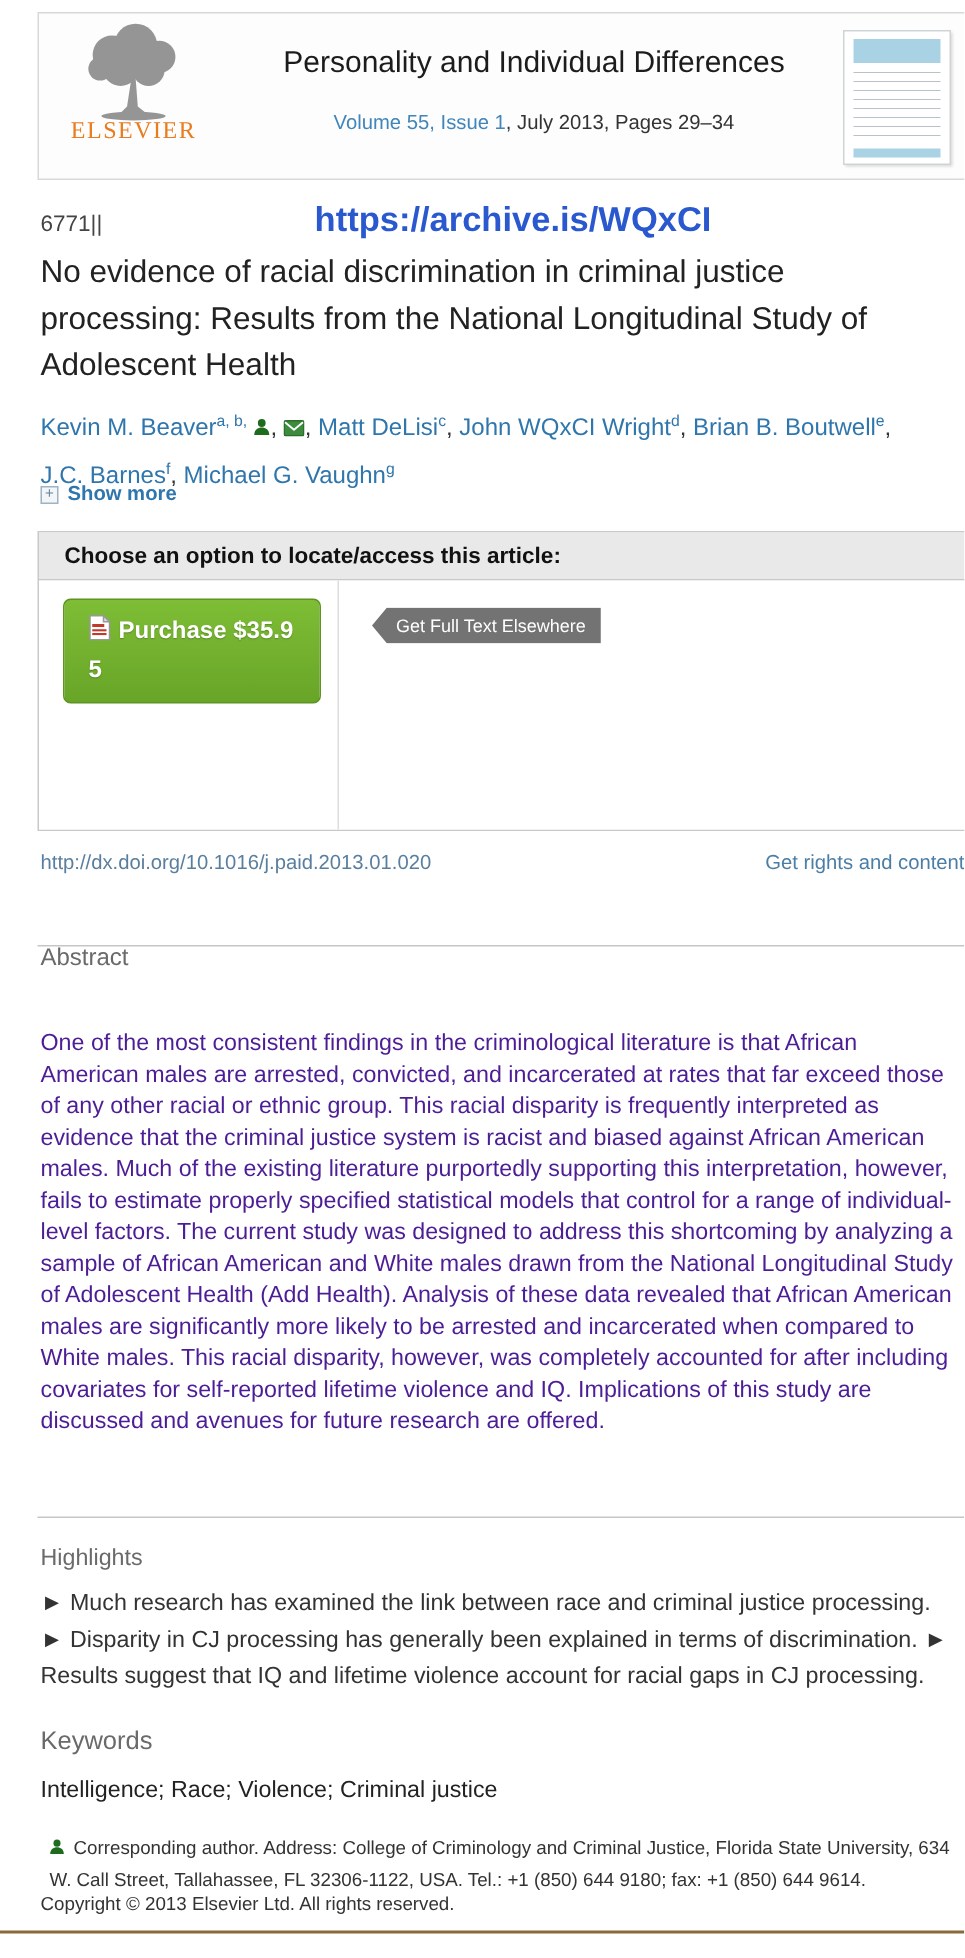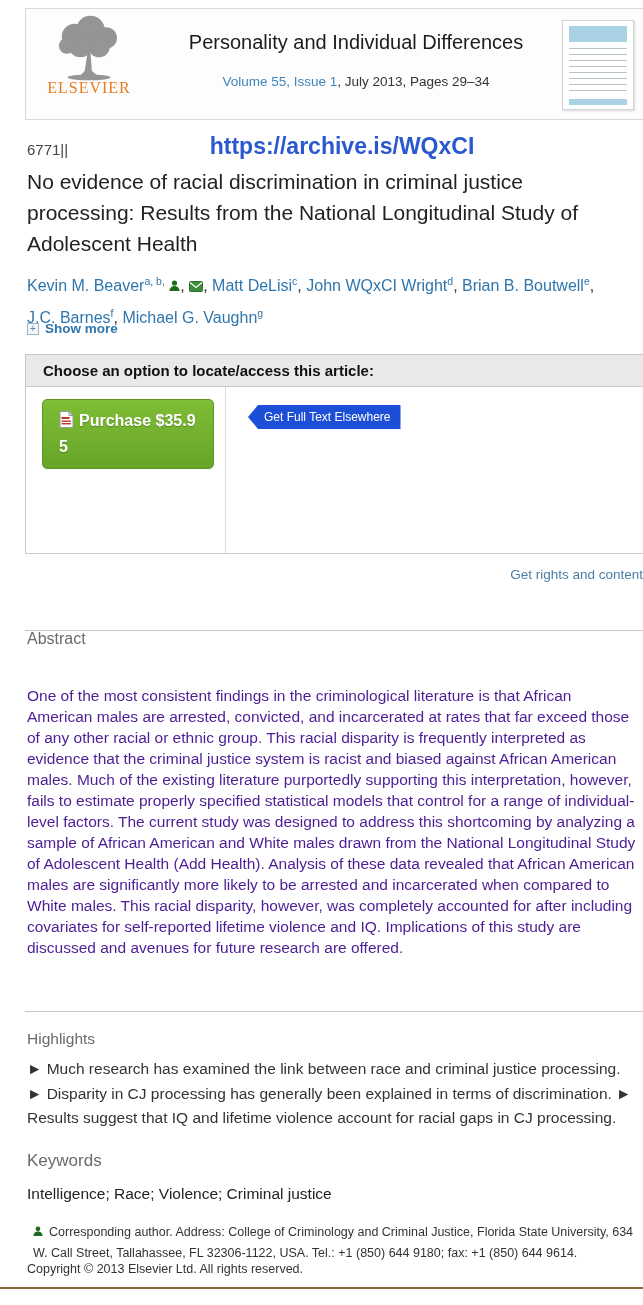--- a/index.html
+++ b/index.html
@@ -85,21 +85,21 @@
   .optcol2 { width:200px; padding:12px 0 0 16px; border-right:1px solid #ddd; }
   .btn-purchase {
     width:172px; padding:9px 16px; background:linear-gradient(#7ebd35,#68a528);
     border:1px solid #5d9422; border-radius:5px; color:#fff; font-size:16px;
     font-weight:bold; line-height:24px; word-break:break-all; cursor:pointer;
     text-shadow:0 1px 1px rgba(0,0,0,.25);
   }
   .pdficon { display:inline-block; vertical-align:-2px; margin-right:5px; }
   .optcol3 { flex:1; padding:18px 0 0 22px; }
   .tag-elsewhere {
-    display:inline-block; background:#1d4ed8; color:#fff; font-size:12px;
+    display:inline-block; background:#737373; color:#fff; font-size:12px;
     padding:5px 10px 5px 16px; cursor:pointer;
     clip-path:polygon(10px 0, 100% 0, 100% 100%, 10px 100%, 0 50%);
   }
 
   
   .doirow { position:absolute; top:567px; left:27px; width:616px; font-size:13.5px; }
   .doilink { color:#5a7f9e; text-decoration:none; cursor:pointer; }
   .rightslink { position:absolute; right:0; top:0; color:#4b7ea6; text-decoration:none; cursor:pointer; white-space:nowrap; }
 
   .hr { position:absolute; left:25px; width:618px; border-top:1px solid #c6c6c6; }
@@ -213,20 +213,21 @@
               </svg></span><span>Purchase $35.95</span>
         </div>
       </div>
       <div class="optcol3">
         <span class="tag-elsewhere">Get Full Text Elsewhere</span>
       </div>
     </div>
   </div>
 
   <div class="doirow">
+    <a class="doilink">http://dx.doi.org/10.1016/j.paid.2013.01.020</a>
     <a class="rightslink">Get rights and content</a>
   </div>
 
   <div class="hr hr1"></div>
 
   <h2 class="sechead abshead">Abstract</h2>
   <p class="abstext">One of the most consistent findings in the criminological literature is that African American males are arrested, convicted, and incarcerated at rates that far exceed those of any other racial or ethnic group. This racial disparity is frequently interpreted as evidence that the criminal justice system is racist and biased against African American males. Much of the existing literature purportedly supporting this interpretation, however, fails to estimate properly specified statistical models that control for a range of individual-level factors. The current study was designed to address this shortcoming by analyzing a sample of African American and White males drawn from the National Longitudinal Study of Adolescent Health (Add Health). Analysis of these data revealed that African American males are significantly more likely to be arrested and incarcerated when compared to White males. This racial disparity, however, was completely accounted for after including covariates for self-reported lifetime violence and IQ. Implications of this study are discussed and avenues for future research are offered.</p>
 
   <div class="hr hr2"></div>
 

